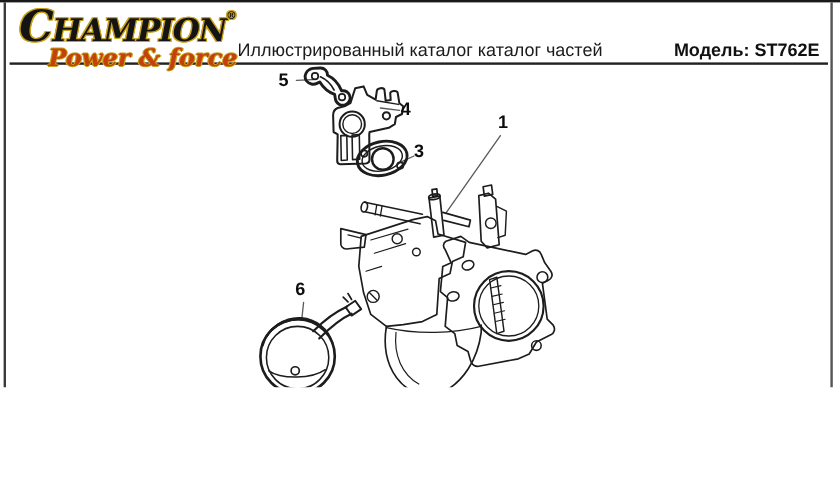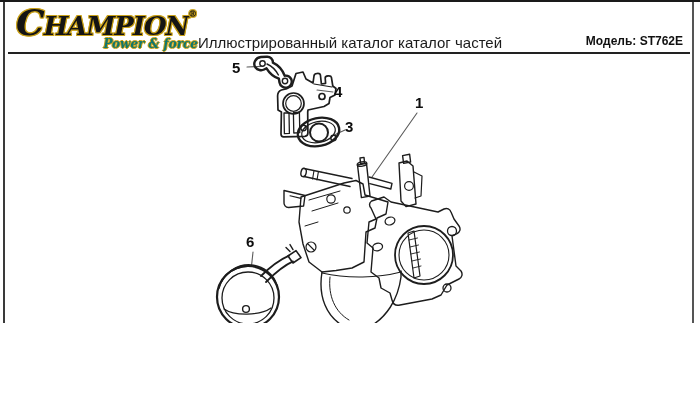--- a/index.html
+++ b/index.html
@@ -18,27 +18,27 @@
   .brand-name{
     font-family:"DejaVu Serif",serif;font-weight:bold;font-style:italic;
     font-size:26px;color:#141414;letter-spacing:-1px;white-space:nowrap;
     text-shadow:-1px 0 0 #c9a11a,1px 0 0 #c9a11a,0 -1px 0 #c9a11a,0 1px 0 #c9a11a,
                 -1px -1px 0 #c9a11a,1px 1px 0 #c9a11a,-1px 1px 0 #c9a11a,1px -1px 0 #c9a11a;
   }
   .brand-first{font-size:36px;}
   .brand-reg{font-size:9px;font-style:normal;vertical-align:18px;letter-spacing:0;}
   .brand-tagline{
     font-family:"DejaVu Serif",serif;font-weight:bold;font-style:italic;
-    font-size:12px;color:#0f766e;text-align:right;padding-right:8px;margin-top:-2px;
+    font-size:20px;color:#c2410c;text-align:right;padding-right:8px;margin-top:-2px;
     text-shadow:-1px 0 0 #c9a11a,1px 0 0 #c9a11a,0 -1px 0 #c9a11a,0 1px 0 #c9a11a;
   }
 
   
   .page-title{position:absolute;top:34px;left:0;width:700px;text-align:center;font-size:15px;color:#1b1b1b;}
-  .model-label{position:absolute;top:34px;right:17px;font-size:12px;font-weight:600;color:#111111;}
+  .model-label{position:absolute;top:34px;right:17px;font-size:15px;font-weight:600;color:#111111;}
 
   
   .diagram{position:absolute;top:0;left:0;}
   .callout{
     position:absolute;font-size:15px;font-weight:bold;color:#0d0d0d;
     font-family:"Liberation Sans",sans-serif;line-height:1;
   }
   .co-1{left:415px;top:95px;}
   .co-2{left:468px;top:326px;}
   .co-3{left:345px;top:119px;}

